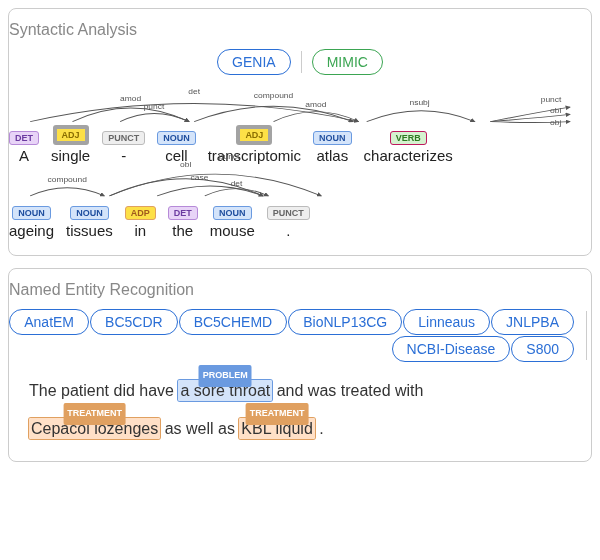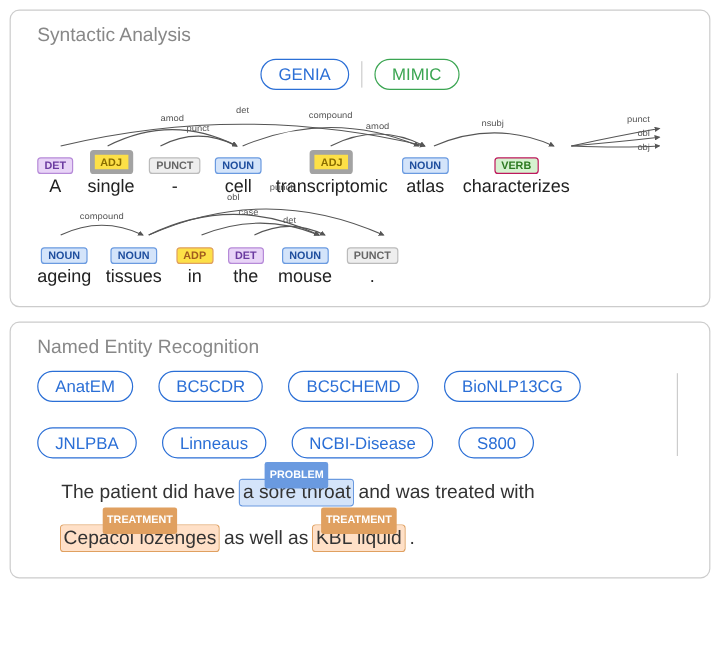--- a/index.html
+++ b/index.html
@@ -8,21 +8,21 @@
     height: 560px;
     font-family: -apple-system, BlinkMacSystemFont, "Segoe UI", Helvetica, Arial, sans-serif;
     background: #fff;
     padding: 8px;
     font-size: 13px;
     color: #333;
   }
   .panel {
     border: 1px solid #ccc;
     border-radius: 8px;
-    padding: 12px 22px;
+    padding: 12px 0;
     margin-bottom: 12px;
   }
   .panel-title {
     font-size: 16px;
     color: #888;
     font-weight: 400;
     margin-bottom: 10px;
   }
   .pill-row {
     display: flex;
@@ -126,22 +126,23 @@
   .ent.problem .ent-label { background: #6a9ae0; color: #fff; }
   .ent.treatment .ent-label { background: #e0a060; color: #fff; }
   .ner-pills {
     display: flex;
     align-items: flex-start;
     gap: 8px;
   }
   .ner-left {
     display: flex;
     flex-wrap: wrap;
-    gap: 21px;
+    gap: 1px;
     flex: 1;
+    justify-content: flex-end;
   }
   .ner-right {
     display: flex;
     flex-direction: column;
     gap: 8px;
   }
   .ner-div {
     width: 1px;
     background: #ccc;
     align-self: stretch;
@@ -271,22 +272,22 @@
 
 <div class="panel">
   <div class="panel-title">Named Entity Recognition</div>
 
   <div class="ner-pills">
     <div class="ner-left">
       <span class="pill">AnatEM</span>
       <span class="pill">BC5CDR</span>
       <span class="pill">BC5CHEMD</span>
       <span class="pill">BioNLP13CG</span>
+      <span class="pill">Linneaus</span>
       <span class="pill">JNLPBA</span>
-      <span class="pill">Linneaus</span>
       <span class="pill">NCBI-Disease</span>
       <span class="pill">S800</span>
     </div>
     <div class="ner-div"></div>
   </div>
 
   <div class="ner-text">
     <span>The patient did have </span><span class="ent problem"><span class="ent-label">PROBLEM</span><span>a sore throat</span></span><span> and was treated with </span><br>
     <span class="ent treatment"><span class="ent-label">TREATMENT</span><span>Cepacol lozenges</span></span><span> as well as </span><span class="ent treatment"><span class="ent-label">TREATMENT</span><span>KBL liquid</span></span><span> .</span>
   </div>

